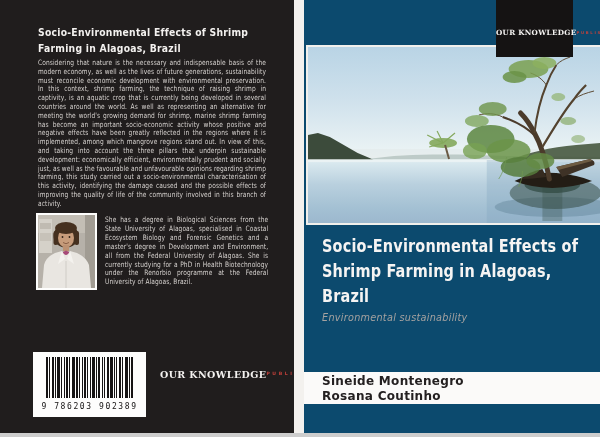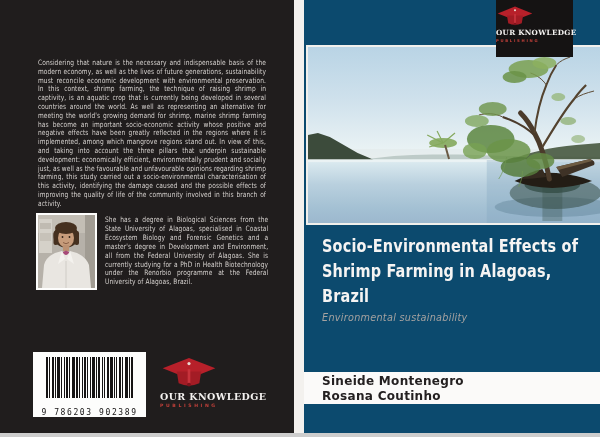--- a/index.html
+++ b/index.html
@@ -17,24 +17,24 @@
   .bio-photo svg{display:block;}
   .bio-text{left:105px;top:216px;width:204px;transform:scaleX(.8);transform-origin:0 0;
             font-size:7.4px;line-height:8.9px;color:#d6d2cf;text-align:justify;letter-spacing:.1px;}
 
   .barcode-box{left:33px;top:352px;width:113px;height:65px;background:#fdfdfc;box-sizing:border-box;
                padding-top:5px;display:flex;flex-direction:column;align-items:center;}
   .bars{height:41px;display:flex;align-items:stretch;}
   .bars .b{background:#151313;height:100%;}
   .bars .g{height:100%;}
   .barcode-number{font-family:"DejaVu Sans Mono",monospace;font-size:8px;letter-spacing:1.6px;
-                  color:#151313;margin-top:10px;white-space:nowrap;}
-
-  
-  .pub-logo{display:flex;flex-direction:column;}
+                  color:#151313;margin-top:4px;white-space:nowrap;}
+
+  
+  .pub-logo{display:flex;flex-direction:row;align-items:center;}
   .pub-logo-bottom{left:160px;top:357px;width:128px;}
   .pub-name{font-family:"DejaVu Serif",serif;font-weight:bold;color:#f4f2f0;white-space:nowrap;}
   .pub-tag{font-weight:bold;color:#c2403a;white-space:nowrap;}
   .pub-logo-bottom .pub-name{font-size:9.5px;letter-spacing:.4px;margin-top:2px;}
   .pub-logo-bottom .pub-tag{font-size:4.6px;letter-spacing:2.6px;margin-top:1px;}
   .logo-box-top{left:496px;top:0;width:77px;height:57px;background:#151313;z-index:6;
                 box-sizing:border-box;padding-top:6px;}
   .logo-box-top .pub-name{font-size:7.2px;letter-spacing:.3px;margin-top:1px;}
   .logo-box-top .pub-tag{font-size:3.8px;letter-spacing:1.7px;margin-top:1px;}
 
@@ -58,20 +58,24 @@
   .author-name{font-weight:bold;font-size:12px;line-height:14.5px;color:#242021;letter-spacing:.3px;
                white-space:nowrap;}
 
   .page-edge-bottom{left:0;top:433px;width:600px;height:4px;background:#cdcdcd;}
 </style>
 </head>
 <body>
 
 <div class="cover">
 
+  <div class="abs back-title">
+    <div class="tl">Socio-Environmental Effects of Shrimp</div>
+    <div class="tl">Farming in Alagoas, Brazil</div>
+  </div>
 
   <div class="abs back-body">Considering that nature is the necessary and indispensable basis of the modern economy, as well as the lives of future generations, sustainability must reconcile economic development with environmental preservation. In this context, shrimp farming, the technique of raising shrimp in captivity, is an aquatic crop that is currently being developed in several countries around the world. As well as representing an alternative for meeting the world's growing demand for shrimp, marine shrimp farming has become an important socio-economic activity whose positive and negative effects have been greatly reflected in the regions where it is implemented, among which mangrove regions stand out. In view of this, and taking into account the three pillars that underpin sustainable development: economically efficient, environmentally prudent and socially just, as well as the favourable and unfavourable opinions regarding shrimp farming, this study carried out a socio-environmental characterisation of this activity, identifying the damage caused and the possible effects of improving the quality of life of the community involved in this branch of activity.</div>
 
   <div class="abs bio-photo">
     <svg width="57" height="73" viewBox="0 0 57 73">
       <rect x="0" y="0" width="57" height="73" fill="#b6b1a9"></rect>
       <rect x="0" y="0" width="57" height="18" fill="#c3beb5"></rect>
       <rect x="1" y="4" width="13" height="34" fill="#d5d1c9"></rect>
       <rect x="2" y="8" width="11" height="6" fill="#c0bbb2"></rect>
       <rect x="2" y="18" width="11" height="8" fill="#c7c2b9"></rect>

